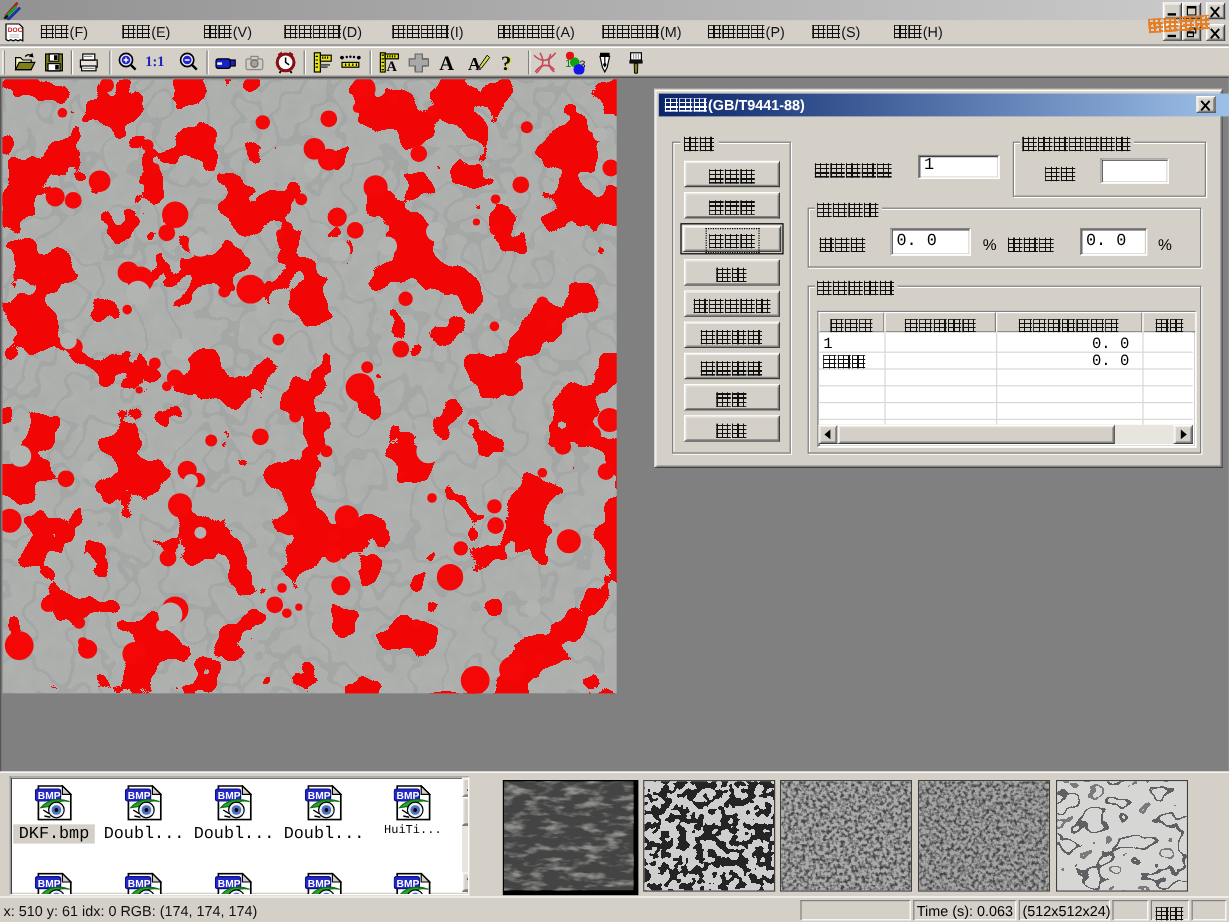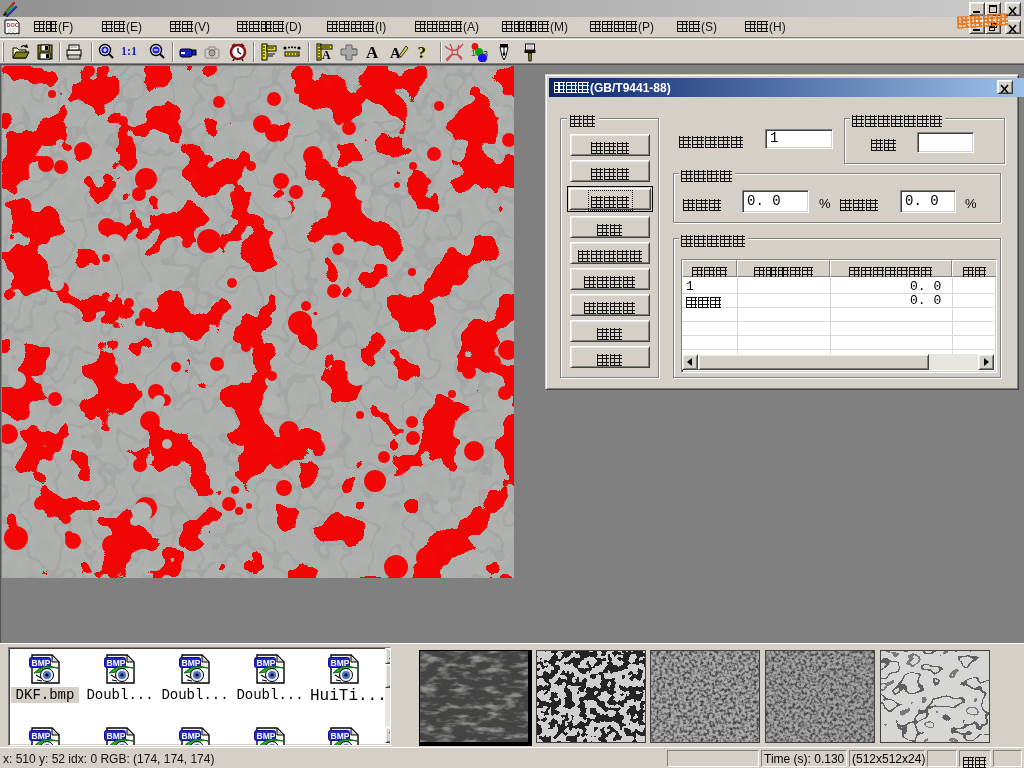--- a/index.html
+++ b/index.html
@@ -509,21 +509,21 @@
 <path d="M3 1 h20 l7 7 v21 h-27 Z" fill="#fff" stroke="#000" stroke-width="1.4"></path>
 <path d="M23 1 l7 7 h-7 Z" fill="#d4d0c8" stroke="#000"></path>
 <rect x="0.5" y="3.5" width="21" height="10" rx="2" fill="#2228c8" stroke="#101080"></rect>
 <text x="2.5" y="12" font-size="8.5" font-weight="bold" fill="#fff" font-family="Liberation Sans">BMP</text>
 <path d="M5 19 Q14 9 29 14 Q21 12 12 18 Z" fill="#28a828" stroke="#107010"></path>
 <circle cx="18" cy="21" r="6.5" fill="#e8f0f8" stroke="#000"></circle>
 <circle cx="18" cy="21" r="4" fill="#5070c0"></circle>
         <circle cx="18" cy="21" r="1.6" fill="#000"></circle>
 <path d="M7 21 l5 3 M8 26 l5 1" stroke="#000" stroke-width="1.2"></path>
 </svg>
-      <div class="abs" style="left:301px;top:39px;width:68px;font-family:'Liberation Mono',monospace;font-size:16px;text-align:center;white-space:nowrap">HuiTi...</div>
+      <div class="abs" style="left:301px;top:39px;width:68px;font-family:'Liberation Mono',monospace;font-size:10px;text-align:center;white-space:nowrap">HuiTi...</div>
       <svg class="abs" style="left:319px;top:79px" width="32" height="30" viewBox="0 0 32 30">
 <path d="M3 1 h20 l7 7 v21 h-27 Z" fill="#fff" stroke="#000" stroke-width="1.4"></path>
 <path d="M23 1 l7 7 h-7 Z" fill="#d4d0c8" stroke="#000"></path>
 <rect x="0.5" y="3.5" width="21" height="10" rx="2" fill="#2228c8" stroke="#101080"></rect>
 <text x="2.5" y="12" font-size="8.5" font-weight="bold" fill="#fff" font-family="Liberation Sans">BMP</text>
 <path d="M5 19 Q14 9 29 14 Q21 12 12 18 Z" fill="#28a828" stroke="#107010"></path>
 <circle cx="18" cy="21" r="6.5" fill="#e8f0f8" stroke="#000"></circle>
 <circle cx="18" cy="21" r="4" fill="#5070c0"></circle>
         <circle cx="18" cy="21" r="1.6" fill="#000"></circle>
 <path d="M7 21 l5 3 M8 26 l5 1" stroke="#000" stroke-width="1.2"></path>
@@ -592,22 +592,22 @@
         </svg></div>
       <div class="abs" style="left:880px;top:6px;width:110px;height:93px;border:1px solid #404040">
 <svg width="108" height="91">
           <rect width="108" height="91" fill="#d6d6d4"></rect>
           <rect width="108" height="91" filter="url(#t5f)"></rect>
         </svg></div>
     </div>
 </div>
 
 <div class="abs" id="statusbar" style="left:0;top:747px;width:1024px;height:21px;background:#d4d0c8;border-top:1px solid #fff">
-  <div class="abs" style="left:3px;top:4px;font-size:12px;color:#111">x: 510 y: 52  idx: 0  RGB: (174, 174, 174)</div>
+  <div class="abs" style="left:3px;top:4px;font-size:12px;color:#111">x: 510 y: 61  idx: 0  RGB: (174, 174, 174)</div>
   <div class="abs" style="left:667px;top:2px;width:92px;height:17px;border:1px solid;border-color:#808080 #fff #fff #808080"></div>
-  <div class="abs" style="left:761px;top:2px;width:86px;height:17px;border:1px solid;border-color:#808080 #fff #fff #808080;font-size:12px;padding:1px 0 0 2px">Time (s): 0.130</div>
+  <div class="abs" style="left:761px;top:2px;width:86px;height:17px;border:1px solid;border-color:#808080 #fff #fff #808080;font-size:12px;padding:1px 0 0 2px">Time (s): 0.063</div>
   <div class="abs" style="left:849px;top:2px;width:76px;height:17px;border:1px solid;border-color:#808080 #fff #fff #808080;font-size:12px;padding:1px 0 0 2px">(512x512x24)</div>
   <div class="abs" style="left:927px;top:2px;width:30px;height:17px;border:1px solid;border-color:#808080 #fff #fff #808080"></div>
   <div class="abs" style="left:959px;top:2px;width:32px;height:17px;border:1px solid;border-color:#808080 #fff #fff #808080;padding:2px 0 0 3px"><i class="h"></i><i class="h"></i></div>
   <div class="abs" style="left:993px;top:2px;width:29px;height:17px;border:1px solid;border-color:#808080 #fff #fff #808080"></div>
 </div>
 
 <div class="abs" style="left:957px;top:11px;transform:rotate(-4deg);opacity:.92"><i class="h s13" style="background:repeating-linear-gradient(0deg,#e87818 0 1.8px,transparent 1.8px 3.6px),repeating-linear-gradient(90deg,#e87818 0 1.8px,transparent 1.8px 4.2px)"></i><i class="h s13" style="background:repeating-linear-gradient(0deg,#e87818 0 1.8px,transparent 1.8px 3.6px),repeating-linear-gradient(90deg,#e87818 0 1.8px,transparent 1.8px 4.2px)"></i><i class="h s13" style="background:repeating-linear-gradient(0deg,#e87818 0 1.8px,transparent 1.8px 3.6px),repeating-linear-gradient(90deg,#e87818 0 1.8px,transparent 1.8px 4.2px)"></i><i class="h s13" style="background:repeating-linear-gradient(0deg,#e87818 0 1.8px,transparent 1.8px 3.6px),repeating-linear-gradient(90deg,#e87818 0 1.8px,transparent 1.8px 4.2px)"></i></div>
 
 </body></html>

